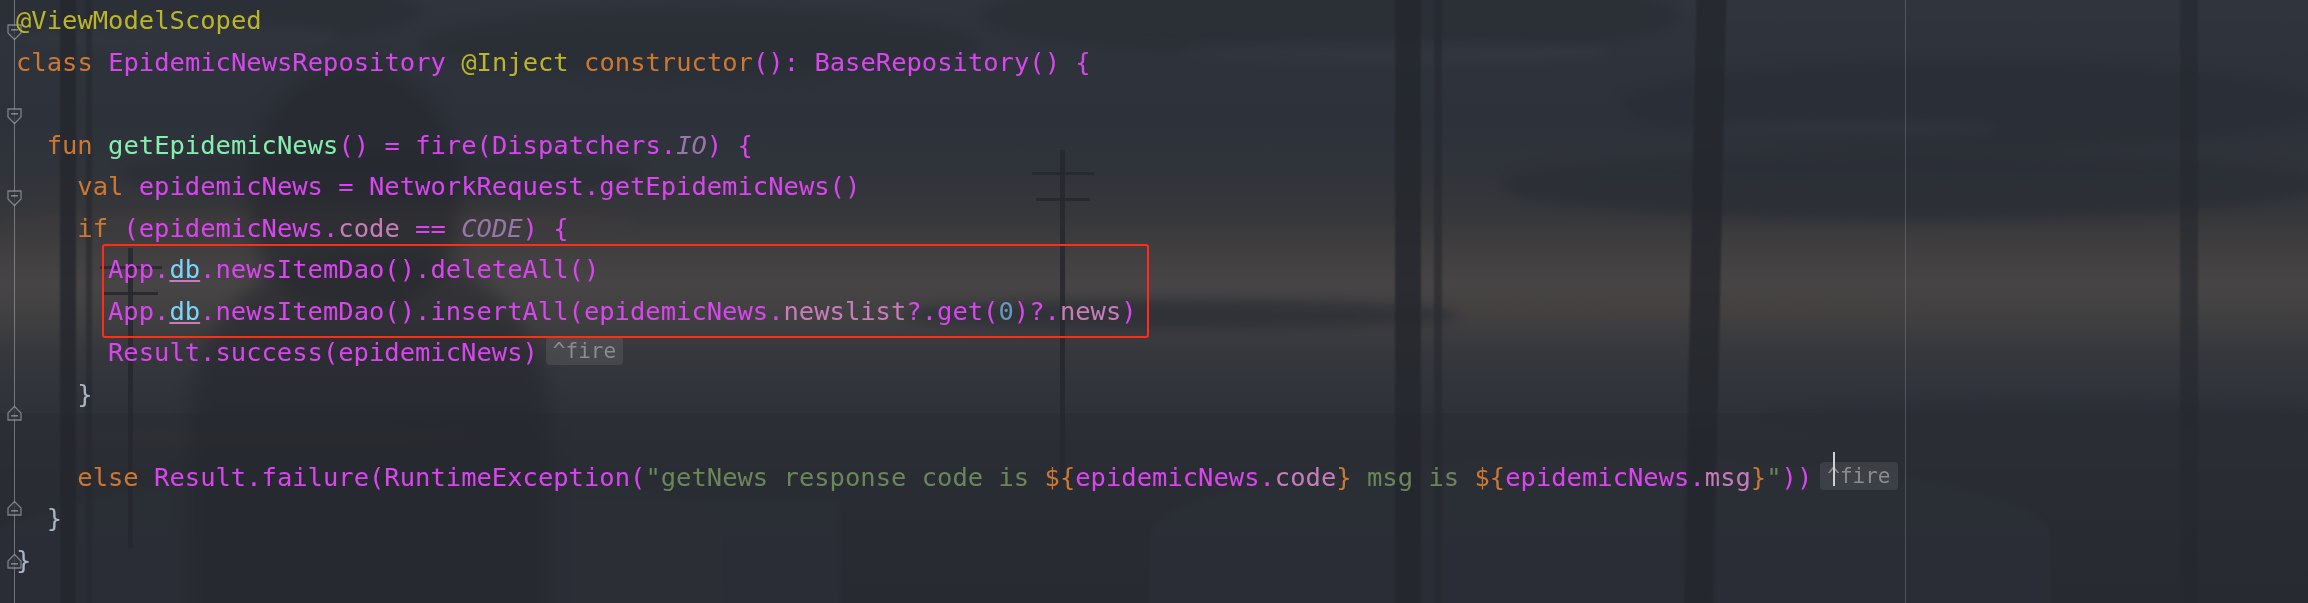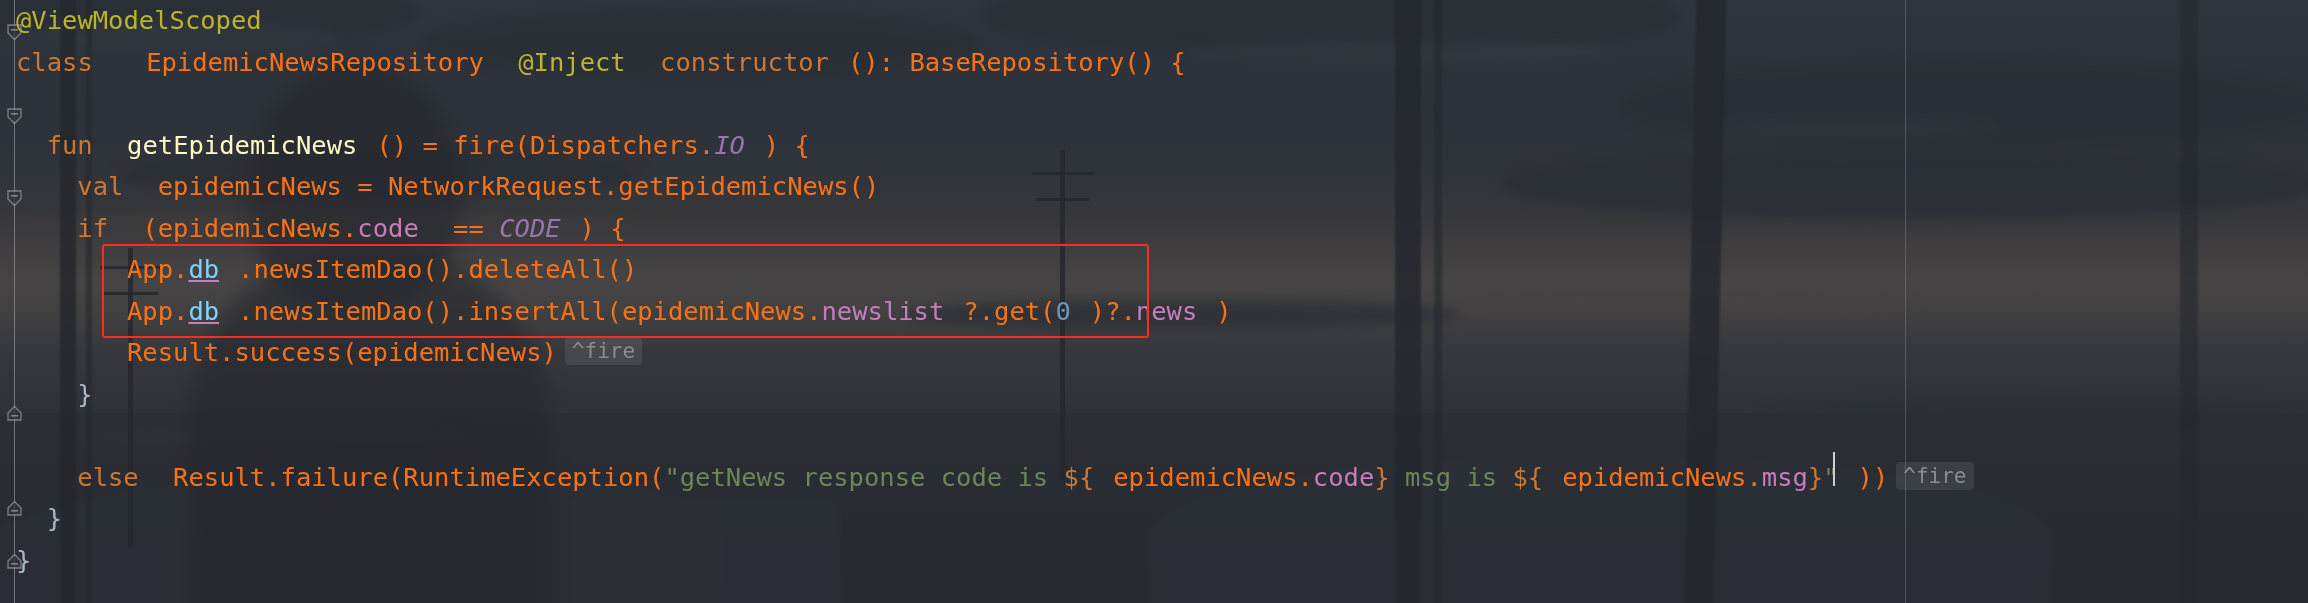--- a/index.html
+++ b/index.html
@@ -140,24 +140,24 @@
   }
   .code-line {
     position: absolute;
     left: 0;
     height: 41.5px;
     white-space: pre;
     font-family: "DejaVu Sans Mono", "Liberation Mono", monospace;
   }
 
   
-  .t-default   { color: #f97316; margin-left: 19px; }
+  .t-default   { color: #d946ef; }
   .t-keyword   { color: #cc7832; }
   .t-annot     { color: #bbb529; }
-  .t-funcdecl  { color: #fef9c3; }
+  .t-funcdecl  { color: #86efac; }
   .t-prop      { color: #c77dbb; }
   .t-constant  { color: #9876aa; font-style: italic; }
   .t-number    { color: #6897bb; }
   .t-string    { color: #6a8759; }
   .t-brace     { color: #a9b7c6; }
   .t-field-u   { color: #7dd3fc; text-decoration: underline; text-decoration-color: #c77dbb; }
 
   
   .inlay {
     display: inline-block;

